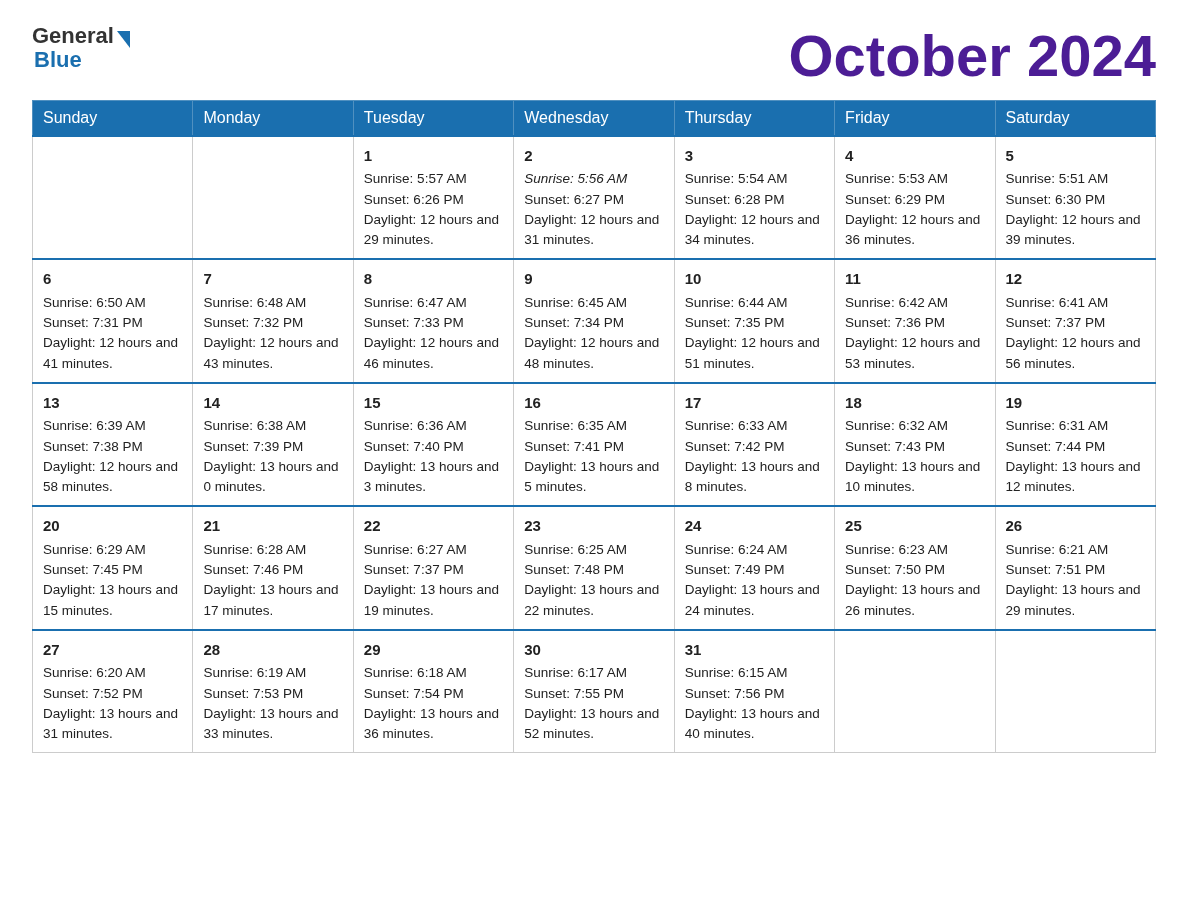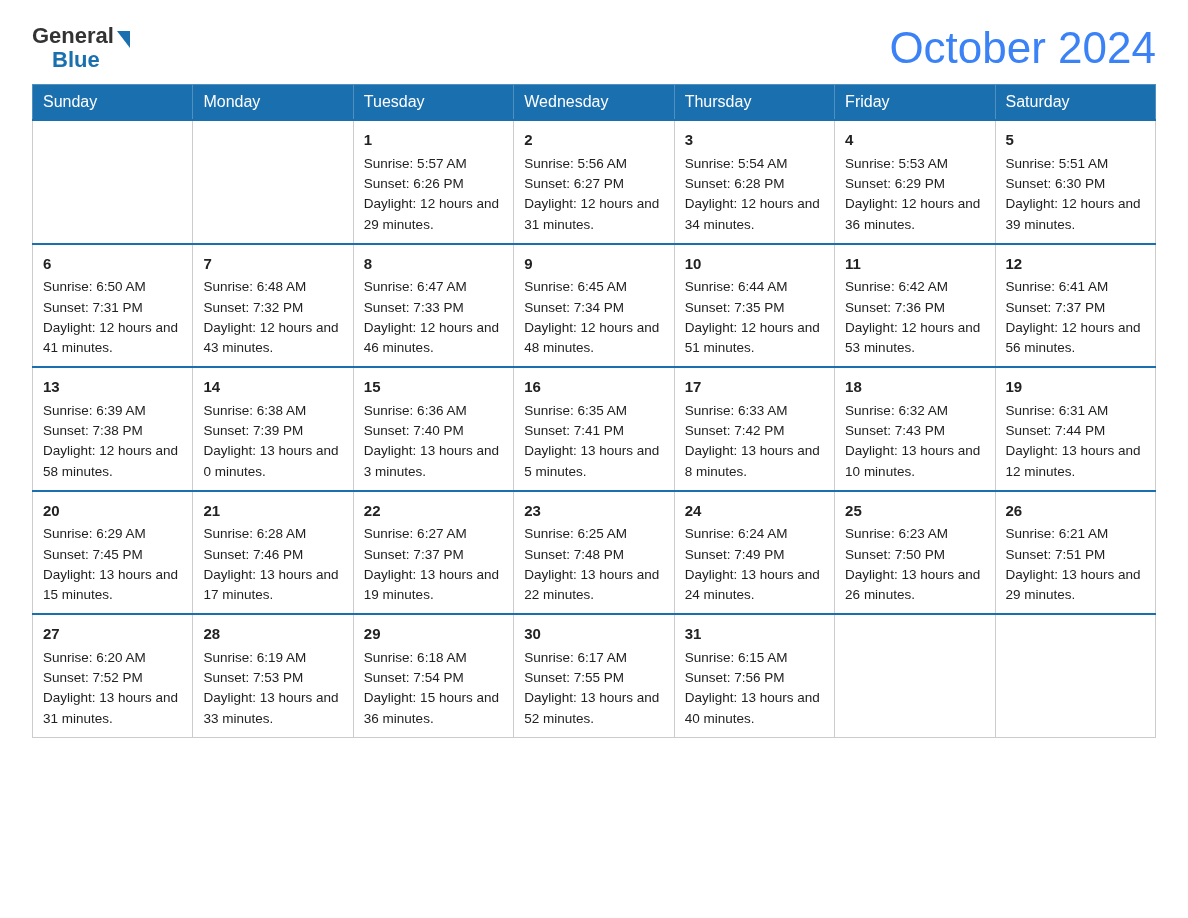--- a/index.html
+++ b/index.html
@@ -28,23 +28,23 @@
     }
     .logo-text-blue {
       font-size: 22px;
       font-weight: bold;
       color: #1a6faf;
     }
     .title-block {
       text-align: right;
     }
     .calendar-title {
-      font-size: 44px;
-      font-weight: normal;
-      color: #3b82f6;
+      font-size: 58px;
+      font-weight: bold;
+      color: #4c1d95;
       line-height: 1.1;
     }
     .calendar-subtitle {
       font-size: 20px;
       color: #444;
       margin-top: 4px;
     }
     .calendar {
       width: 100%;
       border-collapse: collapse;
@@ -88,21 +88,21 @@
 </head>
 <body>
 
 <div class="header-row">
   <div class="logo">
     <div style="display:flex; flex-direction:column; align-items:flex-start; line-height:1.1;">
       <div style="display:flex; align-items:center;">
         <span class="logo-text-general">General</span>
         <div style="width:0;height:0;border-left:13px solid transparent;border-right:0;border-top:17px solid #1a6faf;margin-left:3px;margin-top:6px;"></div>
       </div>
-      <span class="logo-text-blue" style="margin-left:20px;">Blue</span>
+      <span class="logo-text-blue" style="margin-left:2px;">Blue</span>
     </div>
   </div>
   <div class="title-block">
     <div class="calendar-title">October 2024</div>
   </div>
 </div>
 
 <table class="calendar">
   <thead>
     <tr>
@@ -120,21 +120,21 @@
         <td class="empty"></td>
         <td class="empty"></td>
         <td>
           <span class="day-num">1</span>
           <span style="display: block;">Sunrise: 5:57 AM</span>
           <span style="display: block;">Sunset: 6:26 PM</span>
           <span style="display: block;">Daylight: 12 hours and 29 minutes.</span>
         </td>
         <td>
           <span class="day-num">2</span>
-          <span style="display: block;">Sunrise: 5:56 AM</span>
+          <span style="display: block; font-style: italic;">Sunrise: 5:56 AM</span>
           <span style="display: block;">Sunset: 6:27 PM</span>
           <span style="display: block;">Daylight: 12 hours and 31 minutes.</span>
         </td>
         <td>
           <span class="day-num">3</span>
           <span style="display: block;">Sunrise: 5:54 AM</span>
           <span style="display: block;">Sunset: 6:28 PM</span>
           <span style="display: block;">Daylight: 12 hours and 34 minutes.</span>
         </td>
         <td>
@@ -292,21 +292,21 @@
         <td>
           <span class="day-num">28</span>
           <span style="display: block;">Sunrise: 6:19 AM</span>
           <span style="display: block;">Sunset: 7:53 PM</span>
           <span style="display: block;">Daylight: 13 hours and 33 minutes.</span>
         </td>
         <td>
           <span class="day-num">29</span>
           <span style="display: block;">Sunrise: 6:18 AM</span>
           <span style="display: block;">Sunset: 7:54 PM</span>
-          <span style="display: block;">Daylight: 15 hours and 36 minutes.</span>
+          <span style="display: block;">Daylight: 13 hours and 36 minutes.</span>
         </td>
         <td>
           <span class="day-num">30</span>
           <span style="display: block;">Sunrise: 6:17 AM</span>
           <span style="display: block;">Sunset: 7:55 PM</span>
           <span style="display: block;">Daylight: 13 hours and 52 minutes.</span>
         </td>
         <td>
           <span class="day-num">31</span>
           <span style="display: block;">Sunrise: 6:15 AM</span>

